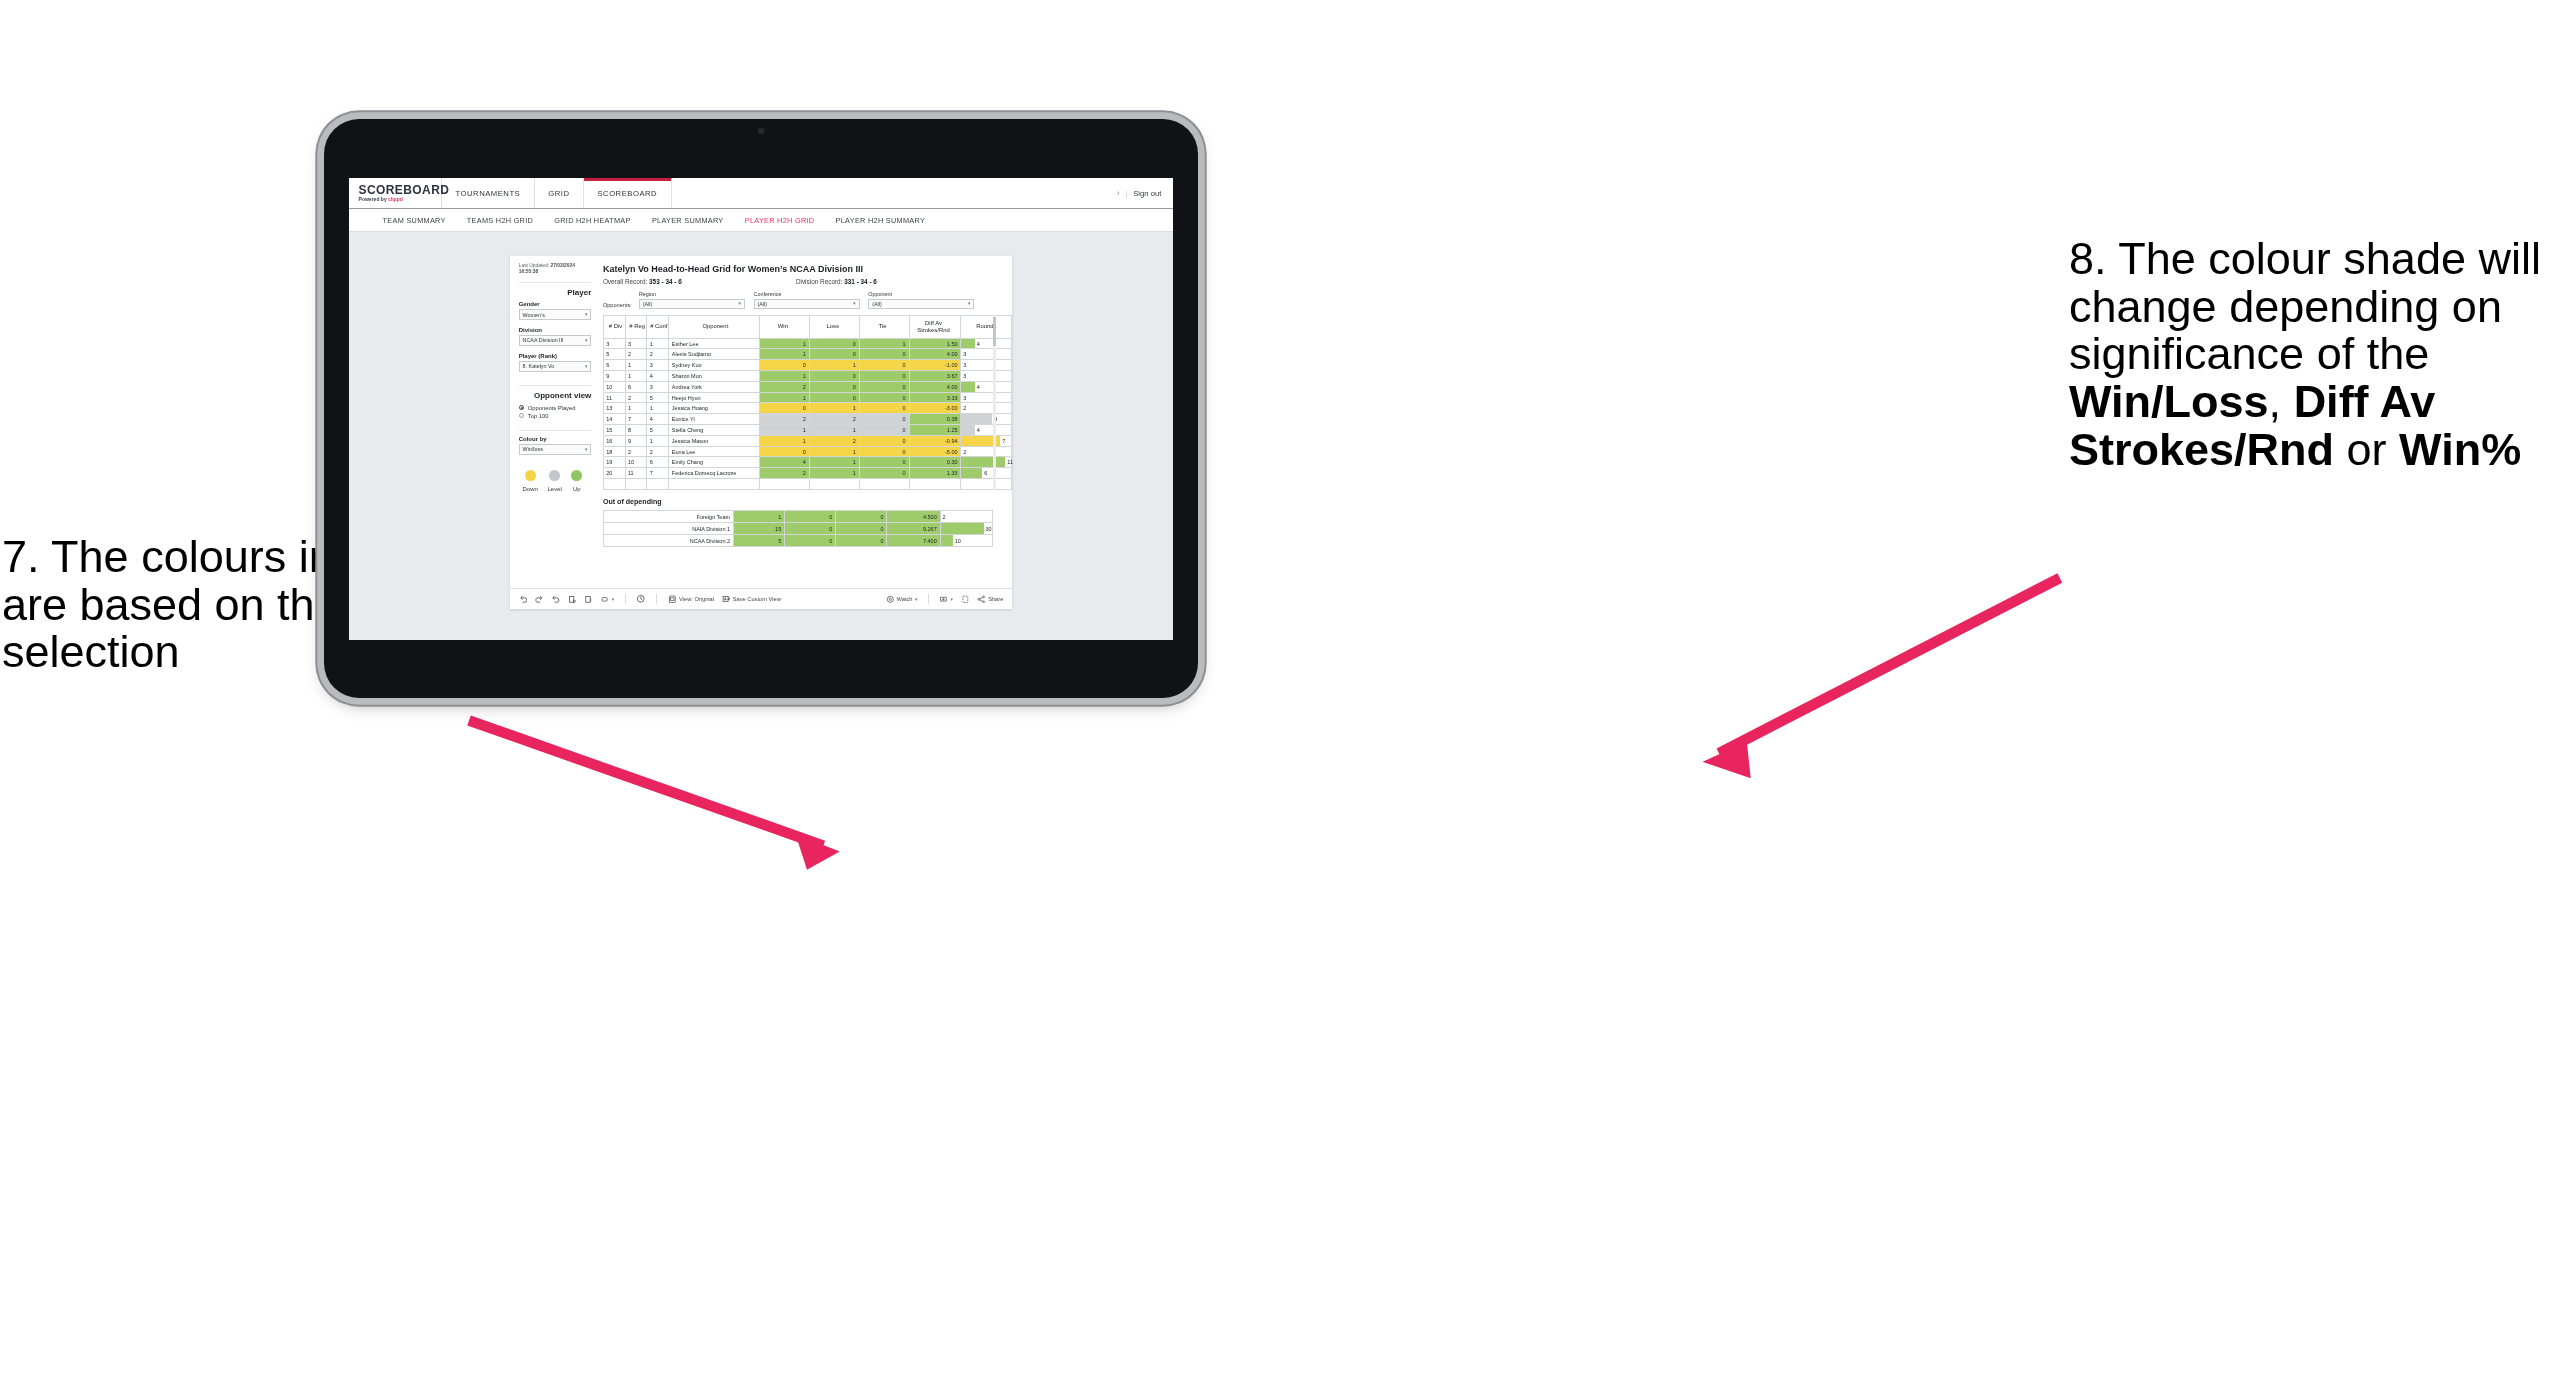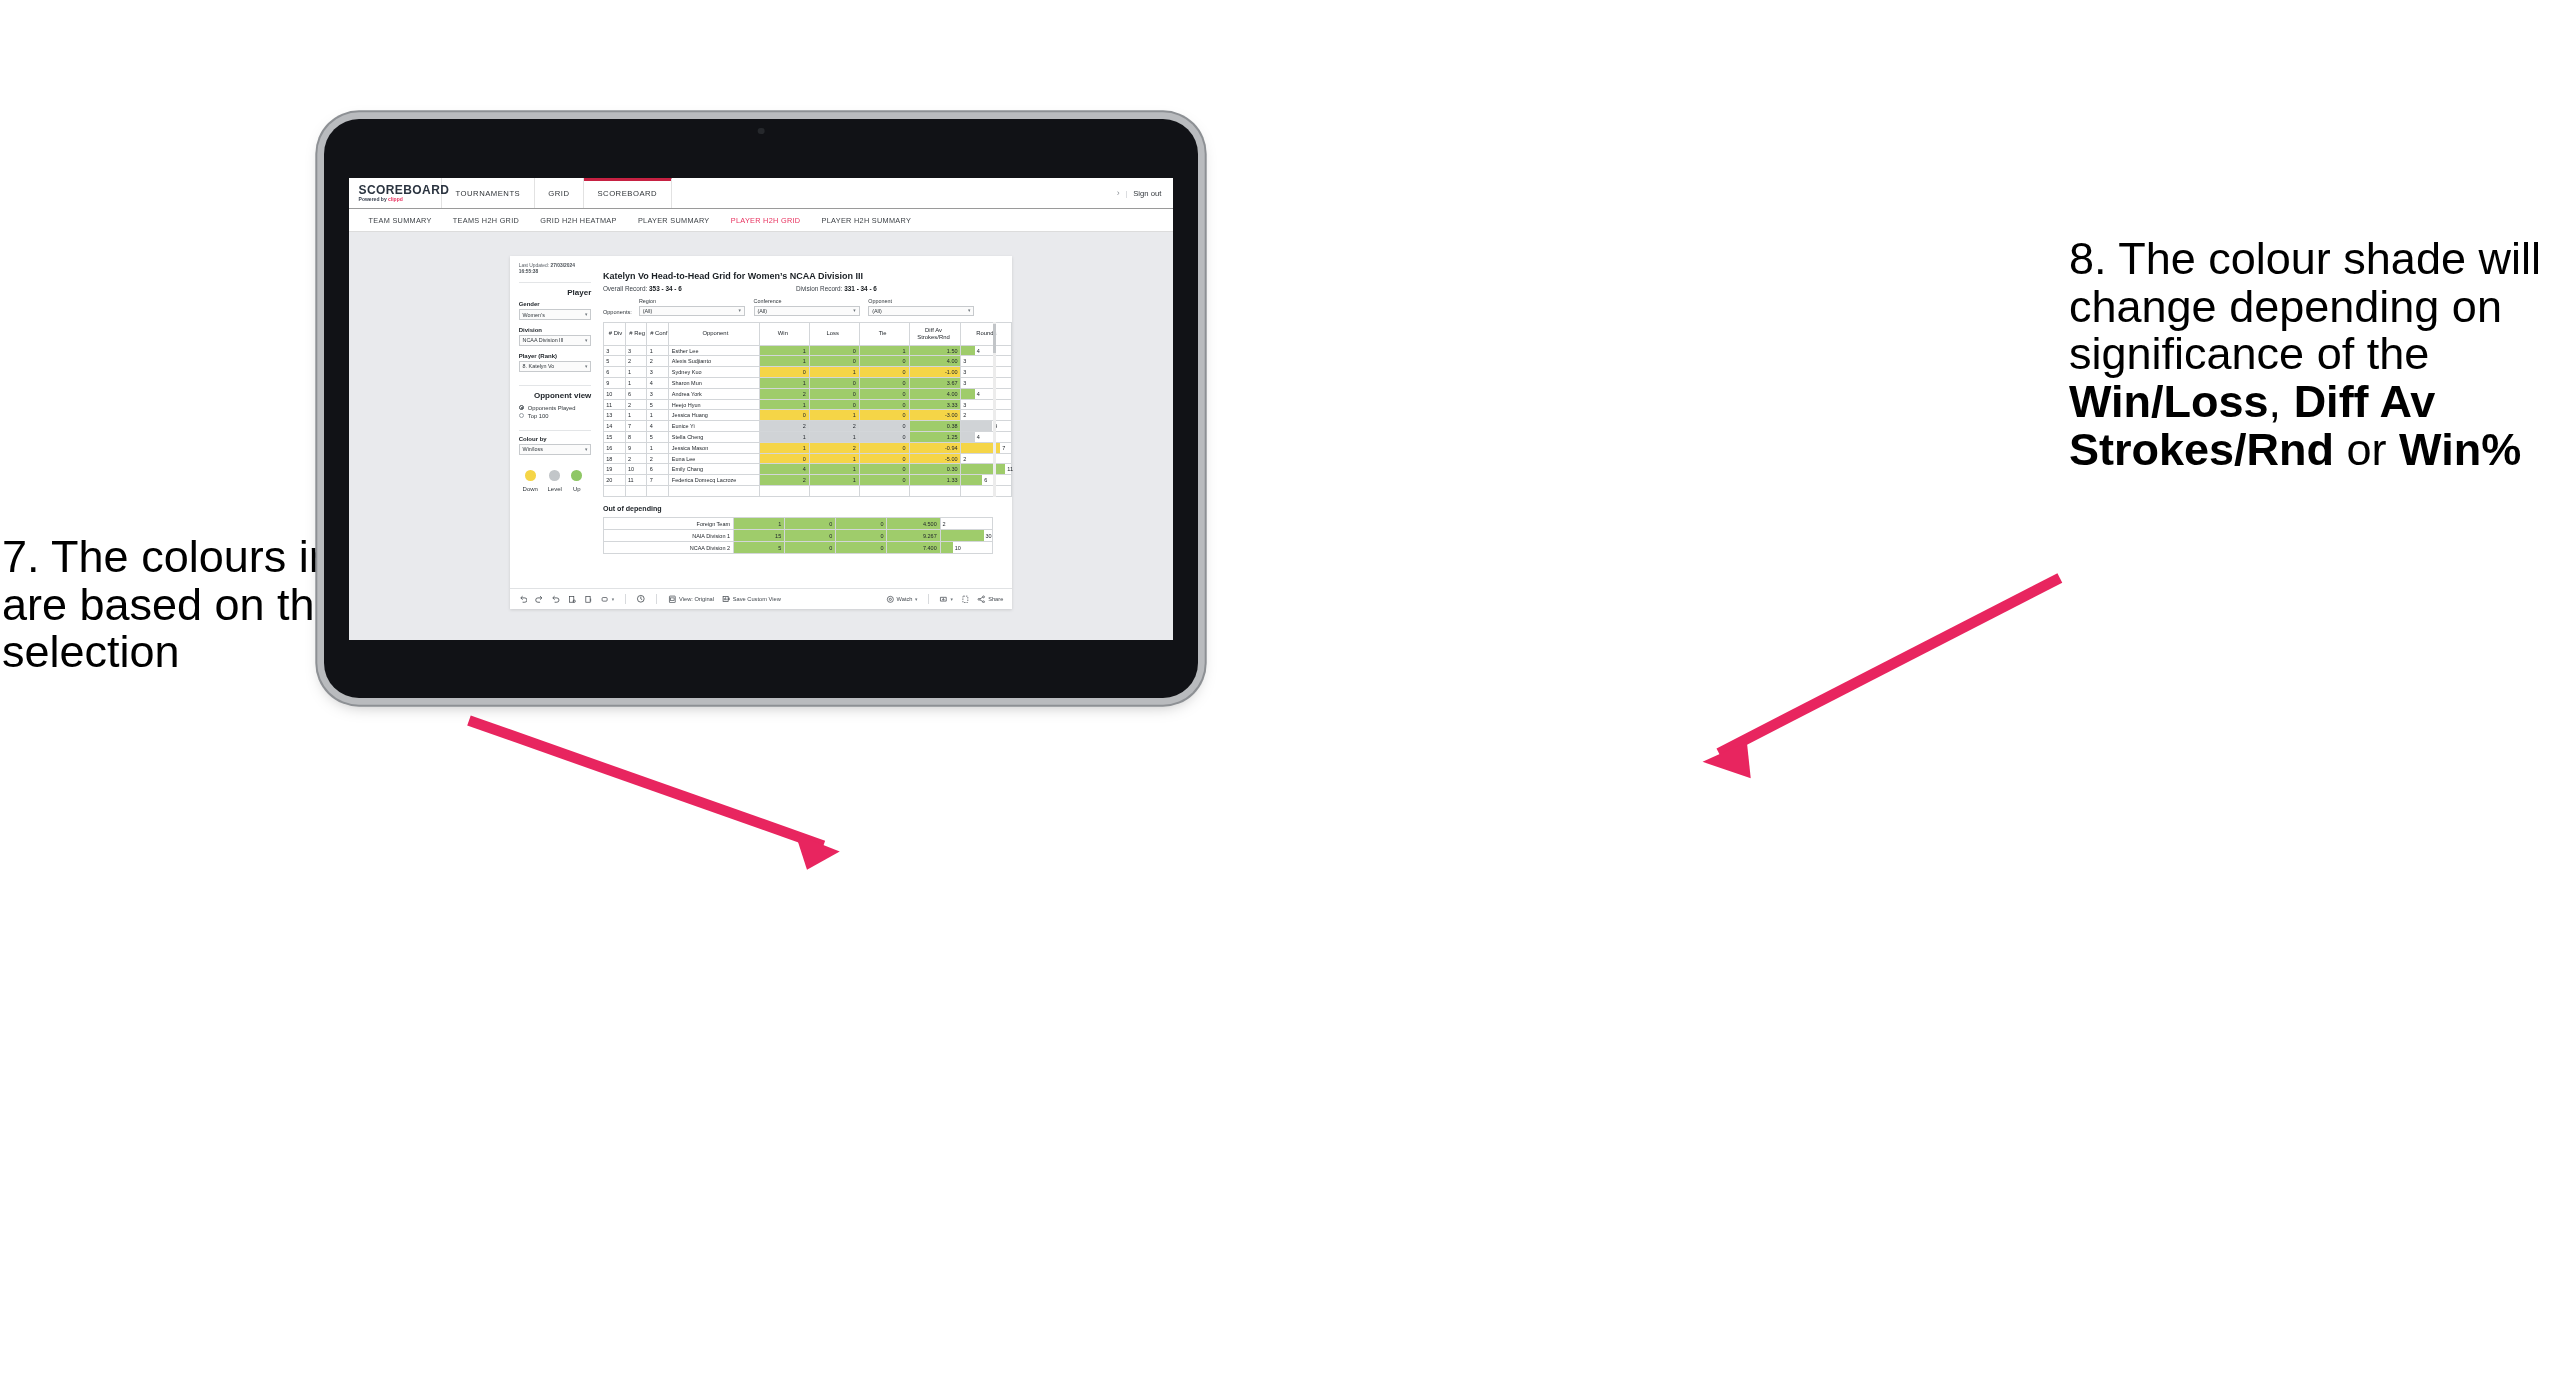--- a/index.html
+++ b/index.html
@@ -47,21 +47,21 @@
   .topnav-item{display:flex;align-items:center;padding:0 13.5px;font-size:7.7px;color:#2f3337;
     letter-spacing:0.5px;border-right:1px solid #e2e2e2;cursor:pointer;position:relative;}
   .topnav-item.active::after{content:"";position:absolute;left:0;right:0;top:0px;height:1.9px;background:#c62142;}
   .topnav-item.active{border-top:1.9px solid #c62142;box-sizing:border-box;}
   .header-right{margin-left:auto;display:flex;align-items:center;gap:5.8px;padding-right:11.6px;
     font-size:7.7px;color:#33383d;}
   .header-right .chev{color:#8a8f94;font-size:8.7px;}
   .header-right .sep{color:#c9ccd0;}
 
   
-  .subnav{height:22px;background:#fff;display:flex;align-items:center;padding-left:9px;
+  .subnav{height:22px;background:#fff;display:flex;align-items:center;padding-left:23px;
     border-bottom:1px solid #dcdcdc;gap:0;}
   .subnav-item{font-size:7.3px;color:#3a3f44;letter-spacing:0.3px;padding:0 10.6px;cursor:pointer;white-space:nowrap;}
   .subnav-item.active{color:#e8315e;}
 
   
   .canvas{background:#e9eaed;height:410px;position:relative;}
 
   
   .viz{position:absolute;left:161px;top:24px;width:502px;height:353px;background:#fff;
     box-shadow:0 1px 2.9px rgba(0,0,0,.13);display:flex;flex-direction:column;}
@@ -83,21 +83,21 @@
     background:#fff;flex:none;box-sizing:border-box;}
   .radio.on{border-color:#3f464c;}
   .radio.on::after{content:"";position:absolute;left:1.1px;top:1.1px;width:2.2px;height:2.2px;
     border-radius:50%;background:#3f464c;}
   .legend{margin-top:15.4px;display:flex;gap:9.6px;padding-left:3.9px;}
   .lg{display:flex;flex-direction:column;align-items:center;gap:4.8px;}
   .dot{width:10.6px;height:10.6px;border-radius:50%;}
   .lg span{font-size:6px;color:#2f353a;}
 
   
-  .main{flex:1;padding:7.7px 9.6px 0 3.9px;box-sizing:border-box;min-width:0;margin-top:7px;}
+  .main{flex:1;padding:7.7px 9.6px 0 3.9px;box-sizing:border-box;min-width:0;}
   .viz-title{font-size:9px;color:#1b2025;font-weight:600;margin:0 0 3.9px;}
   .records{display:flex;font-size:6.4px;color:#3b4148;margin-bottom:6.7px;}
   .records .r1{width:193px;}
   .records b{color:#15191d;font-weight:700;}
   .opp-filters{display:flex;align-items:flex-end;gap:0;margin-bottom:5.8px;}
   .opp-lbl{font-size:5.6px;color:#2f353a;padding-bottom:1px;width:36px;flex:none;}
   .ofld{width:106px;margin-right:8.7px;}
   .ofld label{display:block;font-size:5.4px;color:#2f353a;margin-bottom:1.4px;}
   .ofld .sel{height:8.2px;}
 

